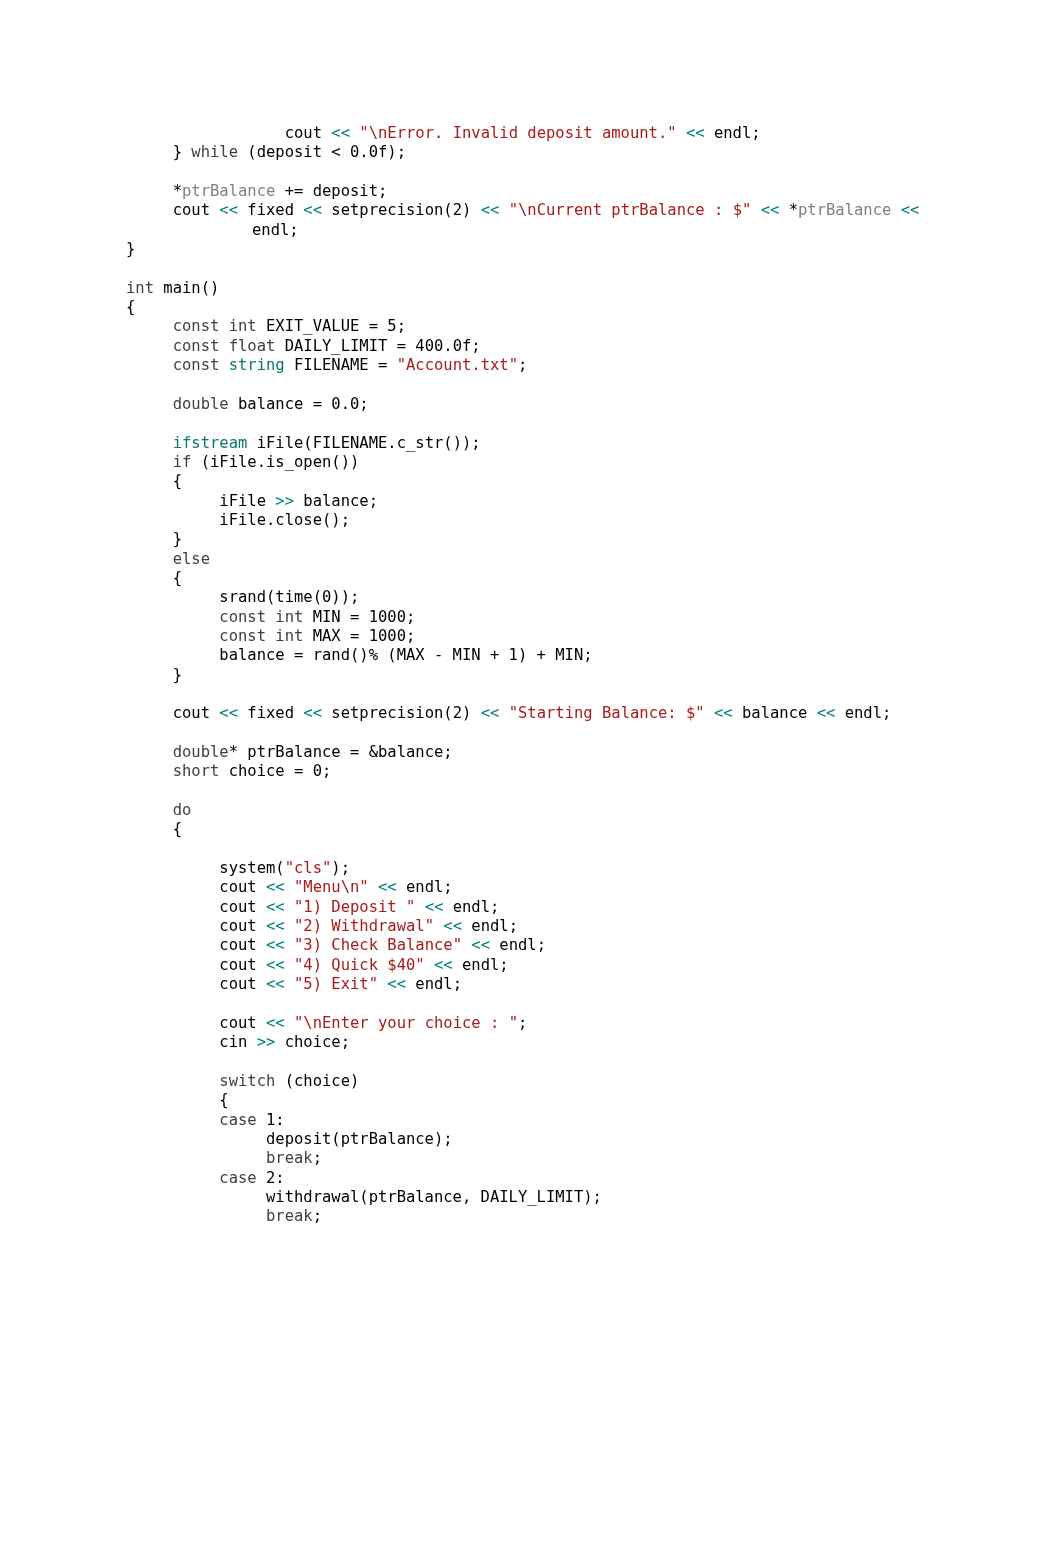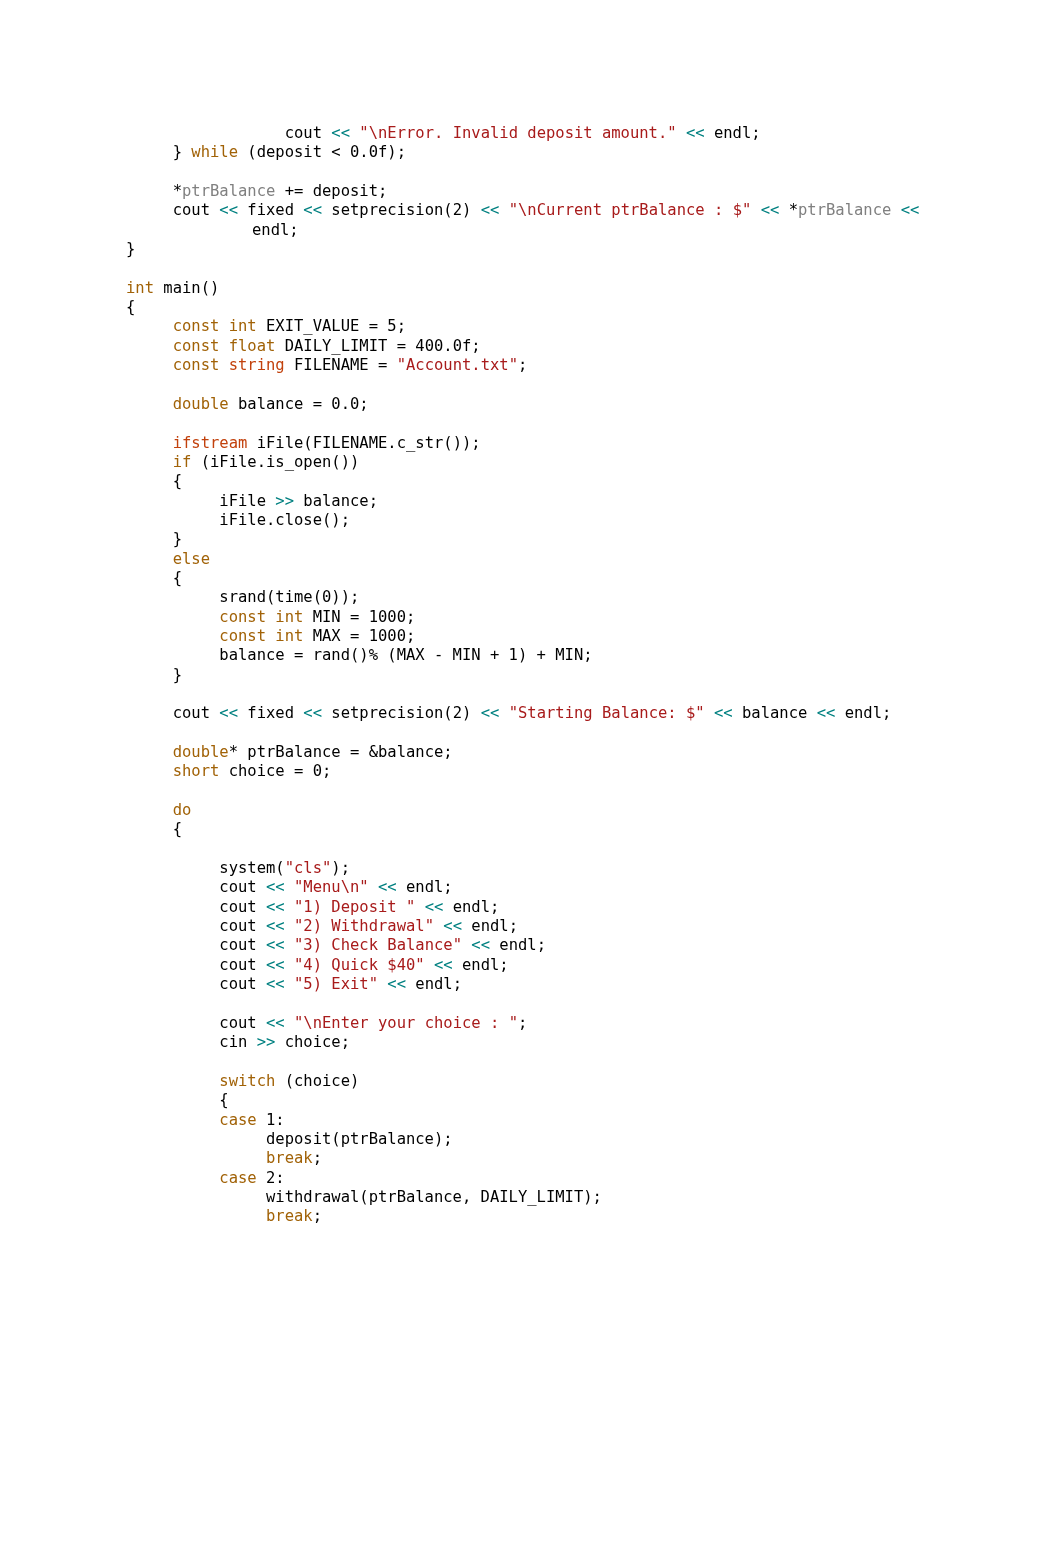--- a/index.html
+++ b/index.html
@@ -33,22 +33,22 @@
     letter-spacing: 0px;
     -webkit-font-smoothing: none;
   }
   #code .ln {
     display: block;
     min-height: 19.35px;
     text-indent: -126px;
     padding-left: 126px;
   }
   
-  .kw   { color: #a16207; }      
-  .typ  { color: #c2410c; text-align: right; }      
+  .kw   { color: #404040; }      
+  .typ  { color: #0f766e; text-align: right; }      
   .str  { color: #a81b1b; }      
   .op   { color: #008080; }      
   .id   { color: #808080; margin-top: 20px; }      
   .pl   { color: #000000; }      
 </style>
 </head>
 <body>
 
 <div id="page">
   <div id="code"><span class="ln"><span class="pl">                 cout </span><span class="op">&lt;&lt;</span><span class="pl"> </span><span class="str">"\nError. Invalid deposit amount."</span><span class="pl"> </span><span class="op">&lt;&lt;</span><span class="pl"> endl;</span></span><span class="ln"><span class="pl">     } </span><span class="kw">while</span><span class="pl"> (deposit &lt; 0.0f);</span></span><span class="ln">&nbsp;</span><span class="ln"><span class="pl">     *</span><span class="id">ptrBalance</span><span class="pl"> += deposit;</span></span><span class="ln"><span class="pl">     cout </span><span class="op">&lt;&lt;</span><span class="pl"> fixed </span><span class="op">&lt;&lt;</span><span class="pl"> setprecision(2) </span><span class="op">&lt;&lt;</span><span class="pl"> </span><span class="str">"\nCurrent ptrBalance : $"</span><span class="pl"> </span><span class="op">&lt;&lt;</span><span class="pl"> *</span><span class="id">ptrBalance</span><span class="pl"> </span><span class="op">&lt;&lt;</span><span class="pl"> endl;</span></span><span class="ln"><span class="pl">}</span></span><span class="ln">&nbsp;</span><span class="ln"><span class="kw">int</span><span class="pl"> main()</span></span><span class="ln"><span class="pl">{</span></span><span class="ln"><span class="pl">     </span><span class="kw">const int</span><span class="pl"> EXIT_VALUE = 5;</span></span><span class="ln"><span class="pl">     </span><span class="kw">const float</span><span class="pl"> DAILY_LIMIT = 400.0f;</span></span><span class="ln"><span class="pl">     </span><span class="kw">const </span><span class="typ">string</span><span class="pl"> FILENAME = </span><span class="str">"Account.txt"</span><span class="pl">;</span></span><span class="ln">&nbsp;</span><span class="ln"><span class="pl">     </span><span class="kw">double</span><span class="pl"> balance = 0.0;</span></span><span class="ln">&nbsp;</span><span class="ln"><span class="pl">     </span><span class="typ">ifstream</span><span class="pl"> iFile(FILENAME.c_str());</span></span><span class="ln"><span class="pl">     </span><span class="kw">if</span><span class="pl"> (iFile.is_open())</span></span><span class="ln"><span class="pl">     {</span></span><span class="ln"><span class="pl">          iFile </span><span class="op">&gt;&gt;</span><span class="pl"> balance;</span></span><span class="ln"><span class="pl">          iFile.close();</span></span><span class="ln"><span class="pl">     }</span></span><span class="ln"><span class="pl">     </span><span class="kw">else</span></span><span class="ln"><span class="pl">     {</span></span><span class="ln"><span class="pl">          srand(time(0));</span></span><span class="ln"><span class="pl">          </span><span class="kw">const int</span><span class="pl"> MIN = 1000;</span></span><span class="ln"><span class="pl">          </span><span class="kw">const int</span><span class="pl"> MAX = 1000;</span></span><span class="ln"><span class="pl">          balance = rand()% (MAX - MIN + 1) + MIN;</span></span><span class="ln"><span class="pl">     }</span></span><span class="ln">&nbsp;</span><span class="ln"><span class="pl">     cout </span><span class="op">&lt;&lt;</span><span class="pl"> fixed </span><span class="op">&lt;&lt;</span><span class="pl"> setprecision(2) </span><span class="op">&lt;&lt;</span><span class="pl"> </span><span class="str">"Starting Balance: $"</span><span class="pl"> </span><span class="op">&lt;&lt;</span><span class="pl"> balance </span><span class="op">&lt;&lt;</span><span class="pl"> endl;</span></span><span class="ln">&nbsp;</span><span class="ln"><span class="pl">     </span><span class="kw">double</span><span class="pl">* ptrBalance = &amp;balance;</span></span><span class="ln"><span class="pl">     </span><span class="kw">short</span><span class="pl"> choice = 0;</span></span><span class="ln">&nbsp;</span><span class="ln"><span class="pl">     </span><span class="kw">do</span></span><span class="ln"><span class="pl">     {</span></span><span class="ln">&nbsp;</span><span class="ln"><span class="pl">          system(</span><span class="str">"cls"</span><span class="pl">);</span></span><span class="ln"><span class="pl">          cout </span><span class="op">&lt;&lt;</span><span class="pl"> </span><span class="str">"Menu\n"</span><span class="pl"> </span><span class="op">&lt;&lt;</span><span class="pl"> endl;</span></span><span class="ln"><span class="pl">          cout </span><span class="op">&lt;&lt;</span><span class="pl"> </span><span class="str">"1) Deposit "</span><span class="pl"> </span><span class="op">&lt;&lt;</span><span class="pl"> endl;</span></span><span class="ln"><span class="pl">          cout </span><span class="op">&lt;&lt;</span><span class="pl"> </span><span class="str">"2) Withdrawal"</span><span class="pl"> </span><span class="op">&lt;&lt;</span><span class="pl"> endl;</span></span><span class="ln"><span class="pl">          cout </span><span class="op">&lt;&lt;</span><span class="pl"> </span><span class="str">"3) Check Balance"</span><span class="pl"> </span><span class="op">&lt;&lt;</span><span class="pl"> endl;</span></span><span class="ln"><span class="pl">          cout </span><span class="op">&lt;&lt;</span><span class="pl"> </span><span class="str">"4) Quick $40"</span><span class="pl"> </span><span class="op">&lt;&lt;</span><span class="pl"> endl;</span></span><span class="ln"><span class="pl">          cout </span><span class="op">&lt;&lt;</span><span class="pl"> </span><span class="str">"5) Exit"</span><span class="pl"> </span><span class="op">&lt;&lt;</span><span class="pl"> endl;</span></span><span class="ln">&nbsp;</span><span class="ln"><span class="pl">          cout </span><span class="op">&lt;&lt;</span><span class="pl"> </span><span class="str">"\nEnter your choice : "</span><span class="pl">;</span></span><span class="ln"><span class="pl">          cin </span><span class="op">&gt;&gt;</span><span class="pl"> choice;</span></span><span class="ln">&nbsp;</span><span class="ln"><span class="pl">          </span><span class="kw">switch</span><span class="pl"> (choice)</span></span><span class="ln"><span class="pl">          {</span></span><span class="ln"><span class="pl">          </span><span class="kw">case</span><span class="pl"> 1:</span></span><span class="ln"><span class="pl">               deposit(ptrBalance);</span></span><span class="ln"><span class="pl">               </span><span class="kw">break</span><span class="pl">;</span></span><span class="ln"><span class="pl">          </span><span class="kw">case</span><span class="pl"> 2:</span></span><span class="ln"><span class="pl">               withdrawal(ptrBalance, DAILY_LIMIT);</span></span><span class="ln"><span class="pl">               </span><span class="kw">break</span><span class="pl">;</span></span></div>

